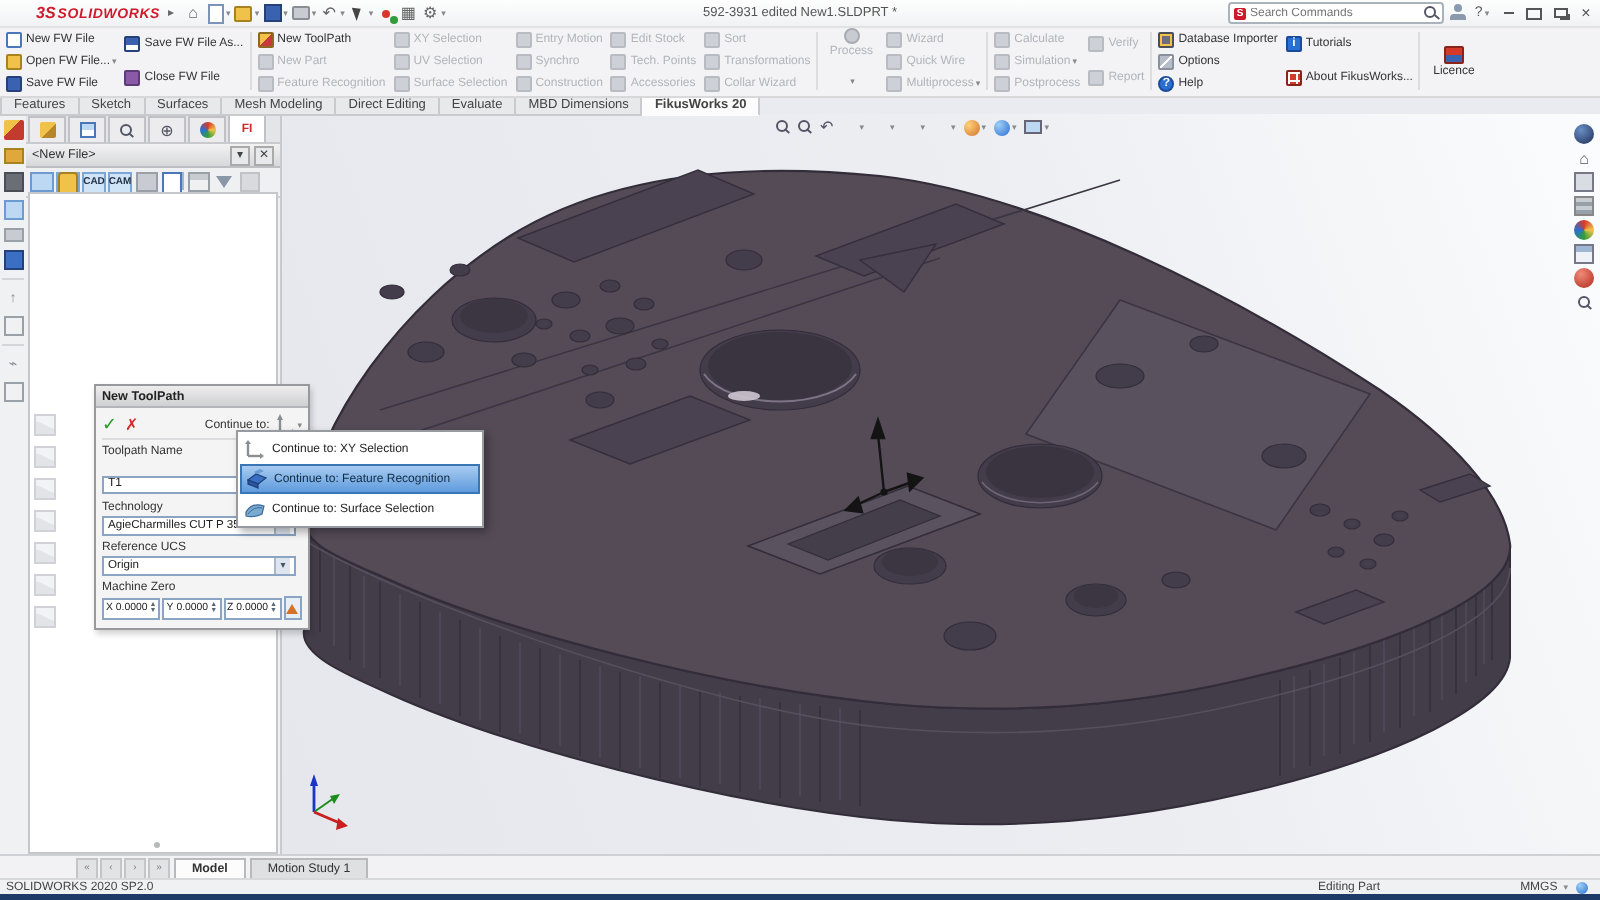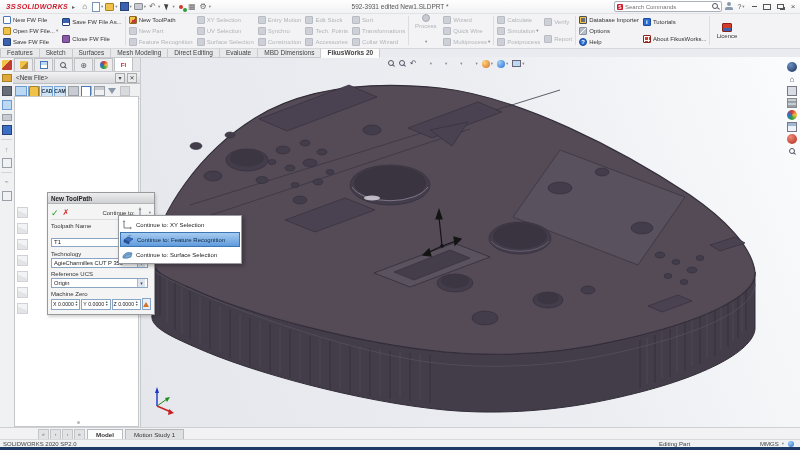--- a/index.html
+++ b/index.html
@@ -1,21 +1,21 @@
 <!DOCTYPE html>
 <html><head>
 <meta charset="utf-8">
 <style>
   html,body{margin:0;padding:0;background:#222;}
   #app{position:relative;width:800px;height:450px;overflow:hidden;background:#e9ebf0;
        font-family:"Liberation Sans","DejaVu Sans",sans-serif;color:#333;-webkit-font-smoothing:antialiased;}
   
   .titlebar{position:absolute;left:0;top:0;right:0;height:13px;background:linear-gradient(#fefefe,#f1f2f4);
             border-bottom:1px solid #e2e2e4;display:flex;align-items:center;font-size:6.5px;z-index:30;}
-  .brand{display:flex;align-items:center;margin-left:6px;color:#cf1a2b;font-weight:bold;font-style:italic;}
+  .brand{display:flex;align-items:flex-end;margin-left:18px;color:#cf1a2b;font-weight:bold;font-style:italic;}
   .brand .bglyph{font-size:8px;margin-right:1px;}
   .brand .bname{font-size:7px;letter-spacing:.3px;}
   .expander{font-size:6px;color:#666;margin:0 5px 0 4px;}
   .qat{display:flex;align-items:center;gap:2px;}
   .qitem{display:flex;align-items:center;}
   .qicon{width:9px;height:9px;display:flex;align-items:center;justify-content:center;font-size:8px;color:#666;position:relative;}
   .car::after{content:"▾";font-size:4.5px;color:#888;margin-left:1px;}
   .qi-doc::before{content:"";width:6px;height:8px;background:#fff;border:1px solid #7a93b8;}
   .qi-folder::before{content:"";width:8px;height:6px;background:#f0c24a;border:1px solid #a8821f;border-radius:1px;}
   .qi-save::before{content:"";width:7px;height:7px;background:#3a62b0;border:1px solid #24417a;}

